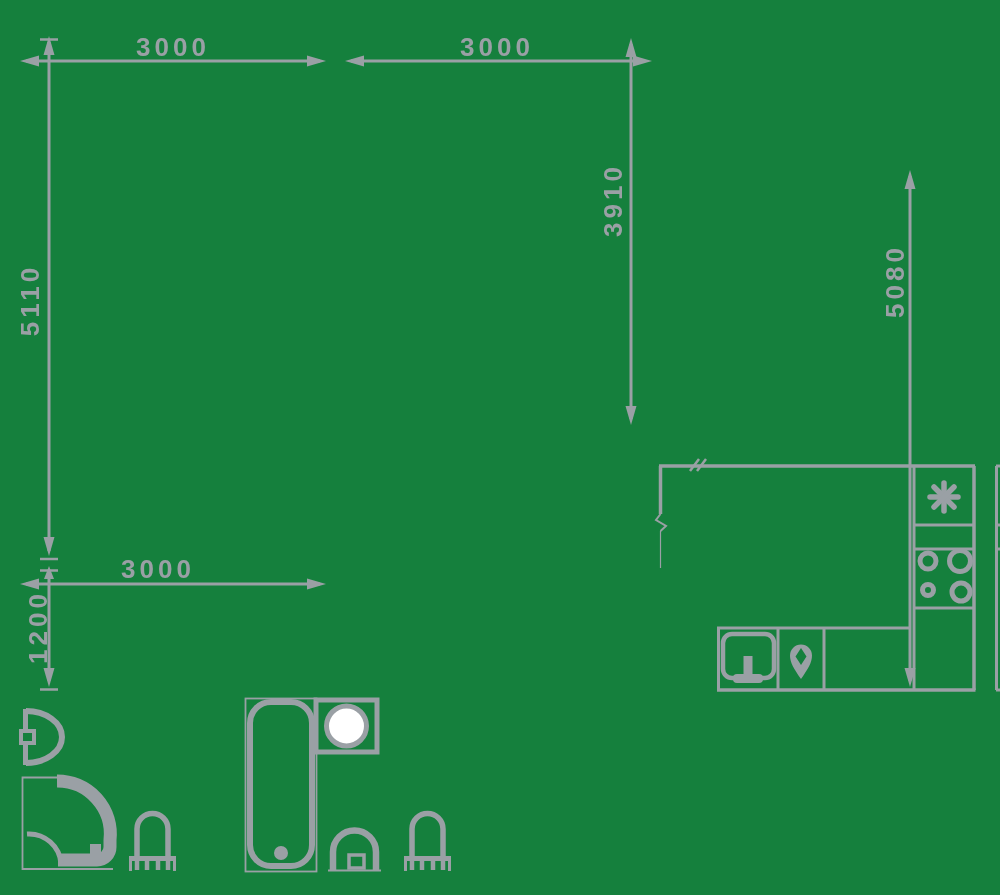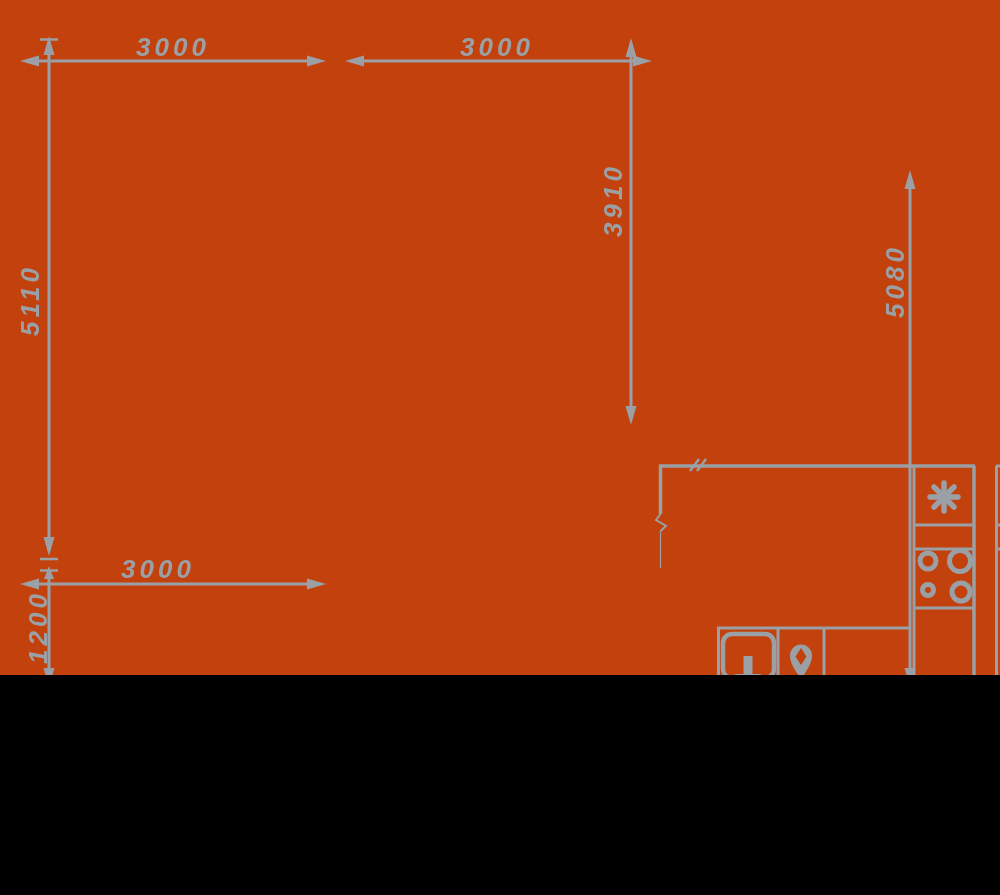--- a/index.html
+++ b/index.html
@@ -1,16 +1,16 @@
 <!DOCTYPE html>
 <html><head>
 <meta charset="utf-8">
 <style>
   html,body{margin:0;padding:0;background:#000;}
-  .canvas{position:relative;width:1000px;height:675px;background:#c2410c;overflow:hidden;font-style:italic;}
+  .canvas{position:relative;width:1000px;height:895px;background:#15803d;overflow:hidden;}
   svg{display:block;}
   text{
     font-family:"Liberation Sans", sans-serif;
     font-weight:bold;
     font-size:26px;
     letter-spacing:4px;
     fill:#9aa0a5;
   }
 </style>
 </head>

